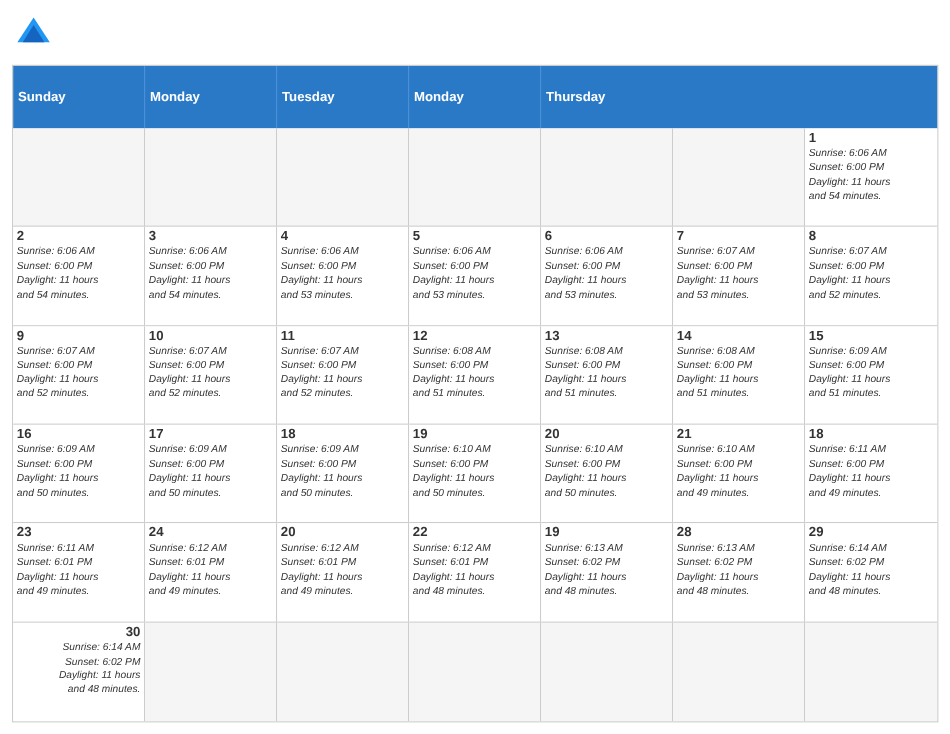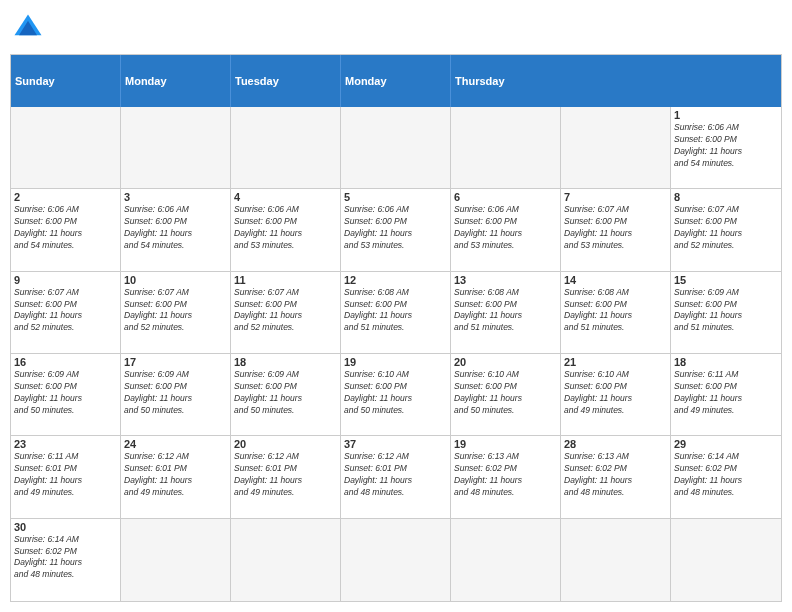--- a/index.html
+++ b/index.html
@@ -84,21 +84,21 @@
       border-bottom: 1px solid #ccc;
       padding: 2px 3px;
       vertical-align: top;
       min-height: 80px;
       background: white;
       font-size: 9px;
       color: #333;
     }
     .cell:nth-child(7n) { border-right: none; }
     .cell.empty { background: #f5f5f5; }
-    .cell.last-row { border-bottom: none; }
+    .cell.last-row { border-bottom: none; text-align: right; }
     .day-num {
       font-size: 11px;
       font-weight: bold;
       color: #333;
       margin-bottom: 1px;
     }
     .cell-info {
       font-size: 8.5px;
       color: #333;
       line-height: 1.4;
@@ -310,21 +310,21 @@
 and 49 minutes.</div>
         </div>
         <div class="cell">
           <div class="day-num">20</div>
           <div class="cell-info" style="white-space: pre-line;">Sunrise: 6:12 AM
 Sunset: 6:01 PM
 Daylight: 11 hours
 and 49 minutes.</div>
         </div>
         <div class="cell">
-          <div class="day-num">37</div>
+          <div class="day-num">22</div>
           <div class="cell-info" style="white-space: pre-line;">Sunrise: 6:12 AM
 Sunset: 6:01 PM
 Daylight: 11 hours
 and 48 minutes.</div>
         </div>
         <div class="cell">
           <div class="day-num">19</div>
           <div class="cell-info" style="white-space: pre-line;">Sunrise: 6:13 AM
 Sunset: 6:02 PM
 Daylight: 11 hours

